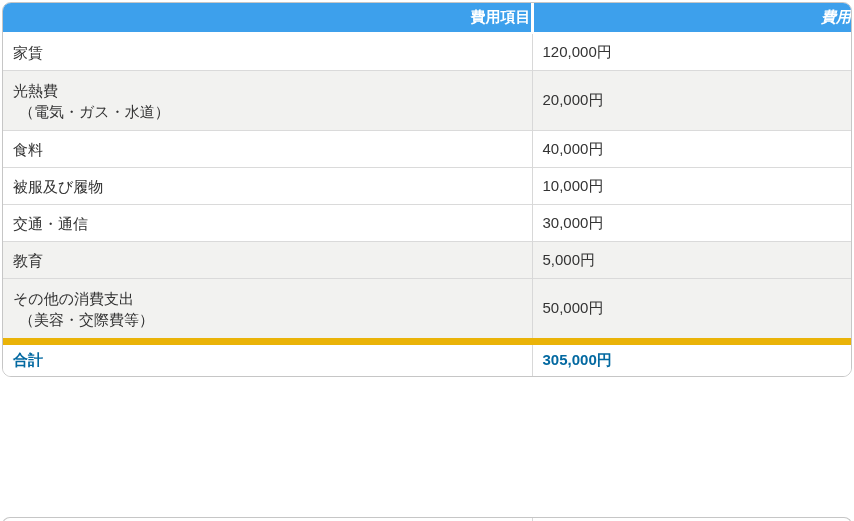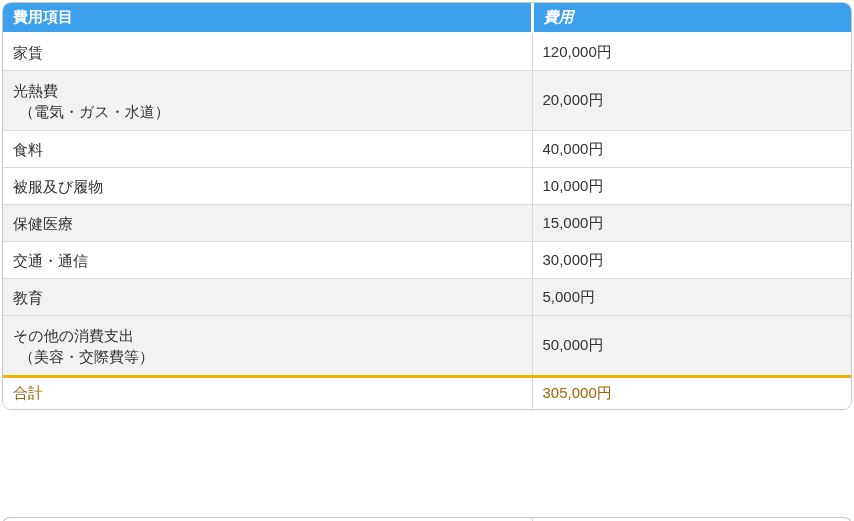--- a/index.html
+++ b/index.html
@@ -29,43 +29,43 @@
     border-collapse: collapse;
     table-layout: fixed;
     font-size: 15px;
     color: #333333;
   }
   table.expense col.c1 { width: 529px; }
   thead th {
     background: #3da0ec;
     color: #ffffff;
     font-weight: bold;
-    text-align: left;
+    text-align: right;
     height: 29px;
     padding: 0 0 0 10px;
     font-size: 15px;
   }
   thead th + th { border-left: 3px solid #ffffff; font-style: italic; }
   thead th { border-bottom: 2px solid #ffffff; }
   tbody td {
     border-top: 1px solid #dadada;
     vertical-align: middle;
     padding: 0 0 0 10px;
   }
   tbody tr:first-child td { border-top: none; }
   tbody td + td, tfoot td + td { border-left: 1px solid #d8d8d8; }
   tr.single td { height: 36px; }
   tr.double td { height: 59px; }
   tr.alt td { background: #f2f2f0; }
   .line1, .line2 { display: block; line-height: 21px; }
   .line2 { padding-left: 6px; }
   tfoot td {
-    border-top: 3px solid #eab308;
-    font-weight: normal;
-    color: #a16207;
+    border-top: 7px solid #eab308;
+    font-weight: bold;
+    color: #0369a1;
     height: 31px;
     padding: 0 0 0 10px;
     background: #ffffff;
     vertical-align: middle;
   }
   .next-table {
     position: absolute;
     left: 2px;
     top: 517px;
     width: 848px;
@@ -118,26 +118,20 @@
             <span class="line1">食料</span>
           </td>
           <td>40,000円</td>
         </tr>
         <tr class="single">
           <td>
             <span class="line1">被服及び履物</span>
           </td>
           <td>10,000円</td>
         </tr>
-        <tr class="single alt">
-          <td>
-            <span class="line1">保健医療</span>
-          </td>
-          <td>15,000円</td>
-        </tr>
         <tr class="single">
           <td>
             <span class="line1">交通・通信</span>
           </td>
           <td>30,000円</td>
         </tr>
         <tr class="single alt">
           <td>
             <span class="line1">教育</span>
           </td>

